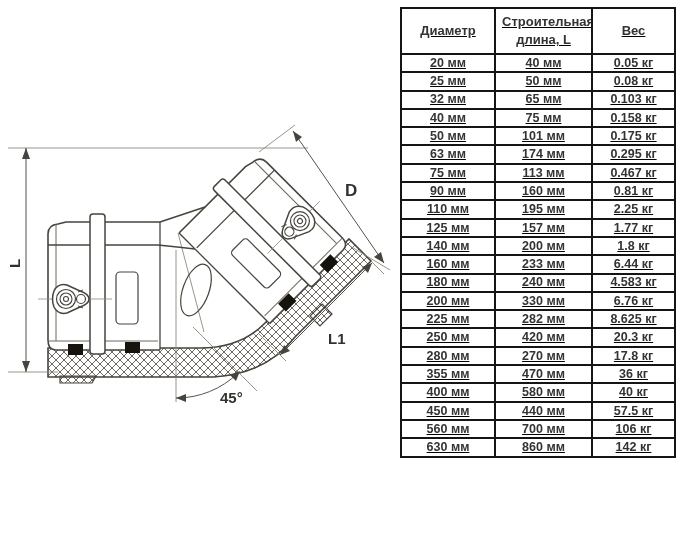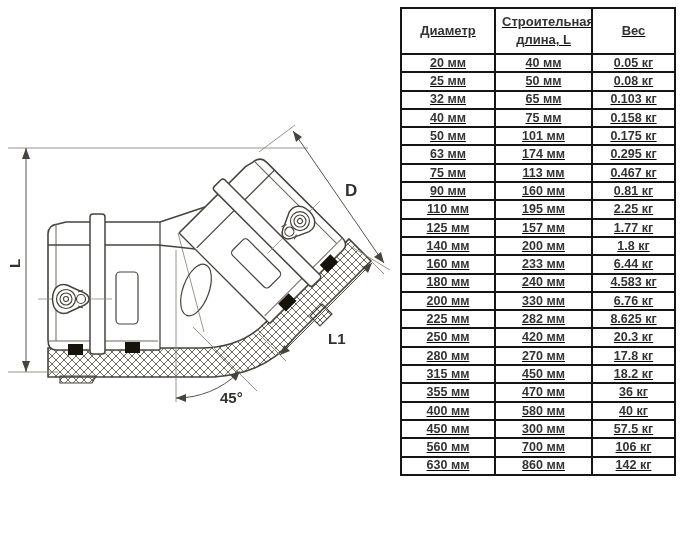--- a/index.html
+++ b/index.html
@@ -213,37 +213,32 @@
           <td>250 мм</td>
           <td>420 мм</td>
           <td>20.3 кг</td>
         </tr>
         <tr>
           <td>280 мм</td>
           <td>270 мм</td>
           <td>17.8 кг</td>
         </tr>
         <tr>
-          <td>315 мм</td>
-          <td>450 мм</td>
-          <td>18.2 кг</td>
-        </tr>
-        <tr>
           <td>355 мм</td>
           <td>470 мм</td>
           <td>36 кг</td>
         </tr>
         <tr>
           <td>400 мм</td>
           <td>580 мм</td>
           <td>40 кг</td>
         </tr>
         <tr>
           <td>450 мм</td>
-          <td>300 мм</td>
+          <td>440 мм</td>
           <td>57.5 кг</td>
         </tr>
         <tr>
           <td>560 мм</td>
           <td>700 мм</td>
           <td>106 кг</td>
         </tr>
         <tr>
           <td>630 мм</td>
           <td>860 мм</td>

